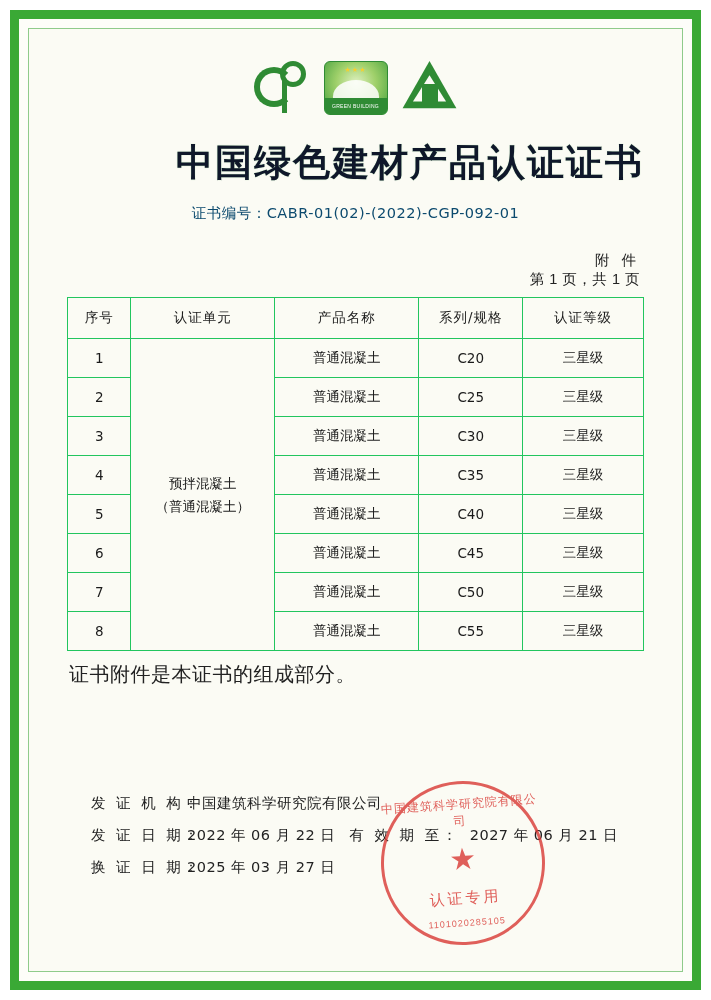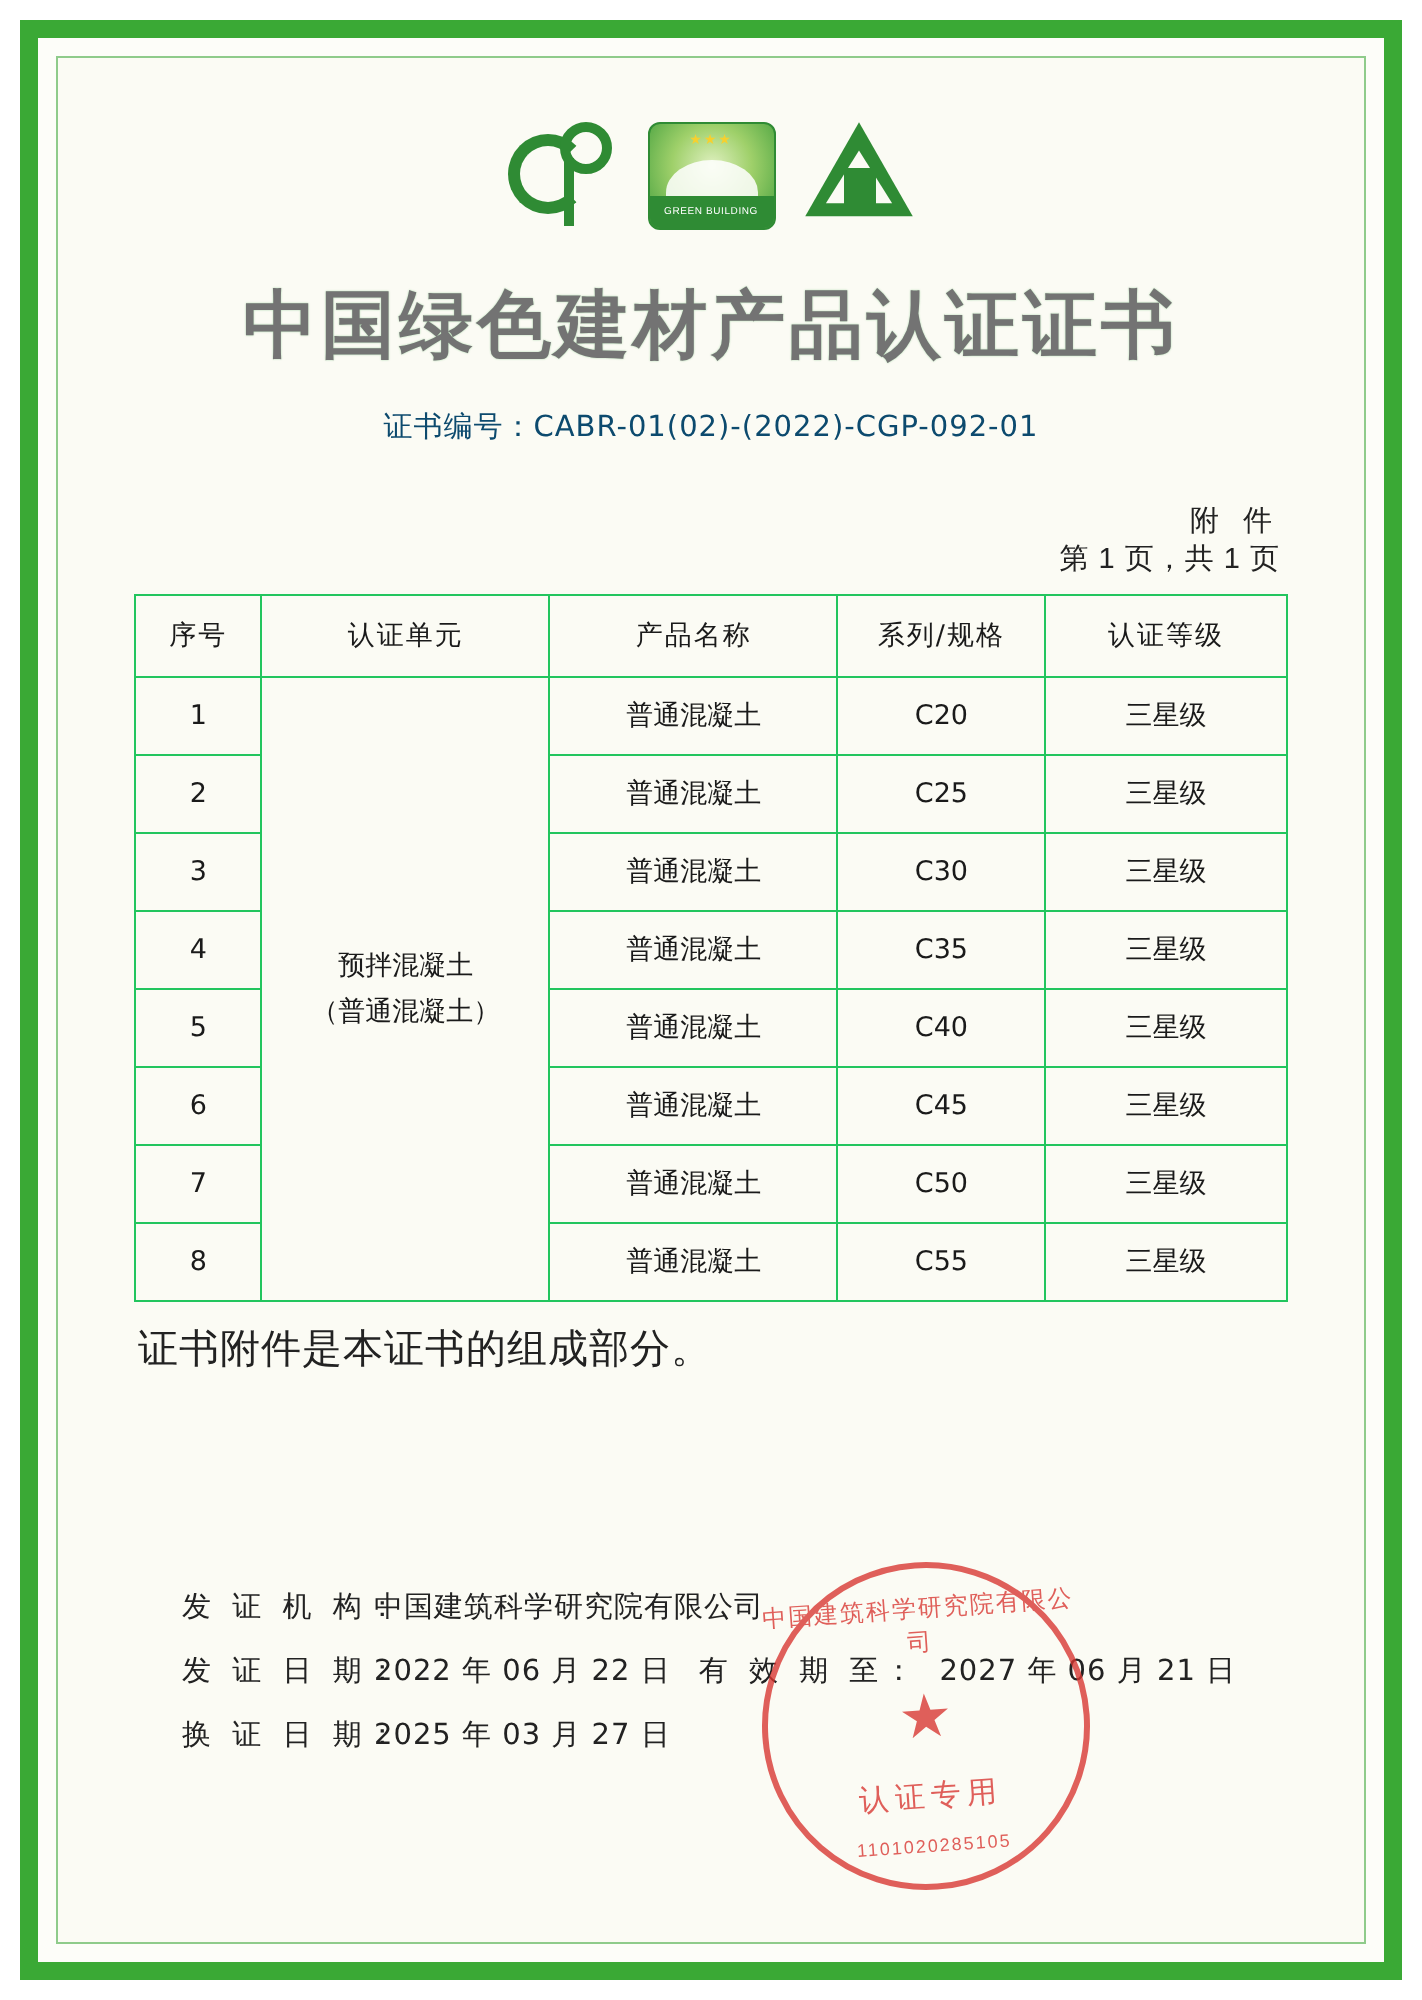--- a/index.html
+++ b/index.html
@@ -147,26 +147,26 @@
   }
   .cgp-stem {
     position: absolute;
     left: 28px; top: 18px;
     width: 5px; height: 34px;
     background: #2f8b34;
   }
 
   
   .cert-title {
-    text-align: center;
+    text-align: right;
     font-family: "DejaVu Serif", serif;
     font-weight: bold;
     font-size: 37px;
     letter-spacing: 2px;
-    color: #737373;
+    color: #0f172a;
     margin-top: 18px;
     text-shadow: 0 0 1px rgba(30,154,47,.4);
   }
   .cert-no {
     text-align: center;
     font-size: 14.5px;
     margin-top: 16px;
     letter-spacing: 0.5px;
     color: #0c4a6e;
     font-family: "DejaVu Sans", sans-serif;

